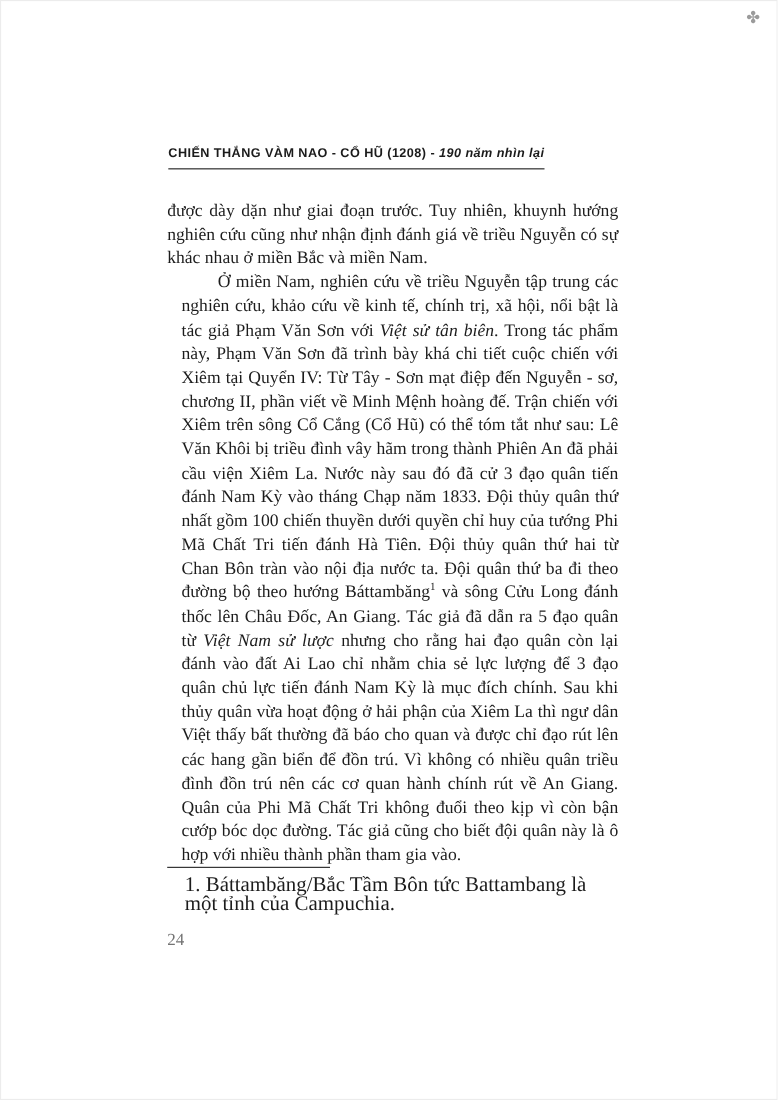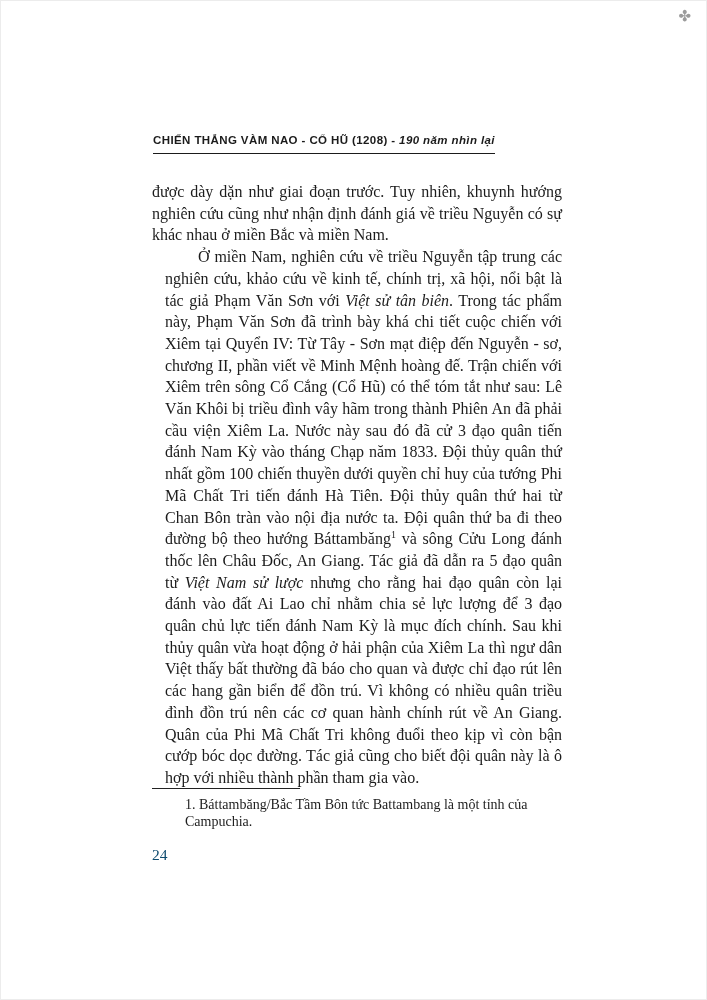--- a/index.html
+++ b/index.html
@@ -71,35 +71,35 @@
   }
   .footnote-rule {
     position: absolute;
     left: 151px;
     top: 787px;
     width: 148px;
     border-top: 1.3px solid #222222;
   }
   .footnote {
     position: absolute;
-    left: 164px;
+    left: 147px;
     top: 795px;
     width: 414px;
-    font-size: 14px;
+    font-size: 19px;
     line-height: 17px;
     color: #1c1c1c;
     padding-left: 20px;
     box-sizing: border-box;
   }
   .page-number {
     position: absolute;
     left: 151px;
     top: 845px;
     font-size: 15.5px;
-    color: #0c4a6e;
+    color: #737373;
   }
 </style>
 </head>
 <body>
 
 <div class="page">
 
   <span class="corner-icon">✤</span>
 
   <header class="running-head">

